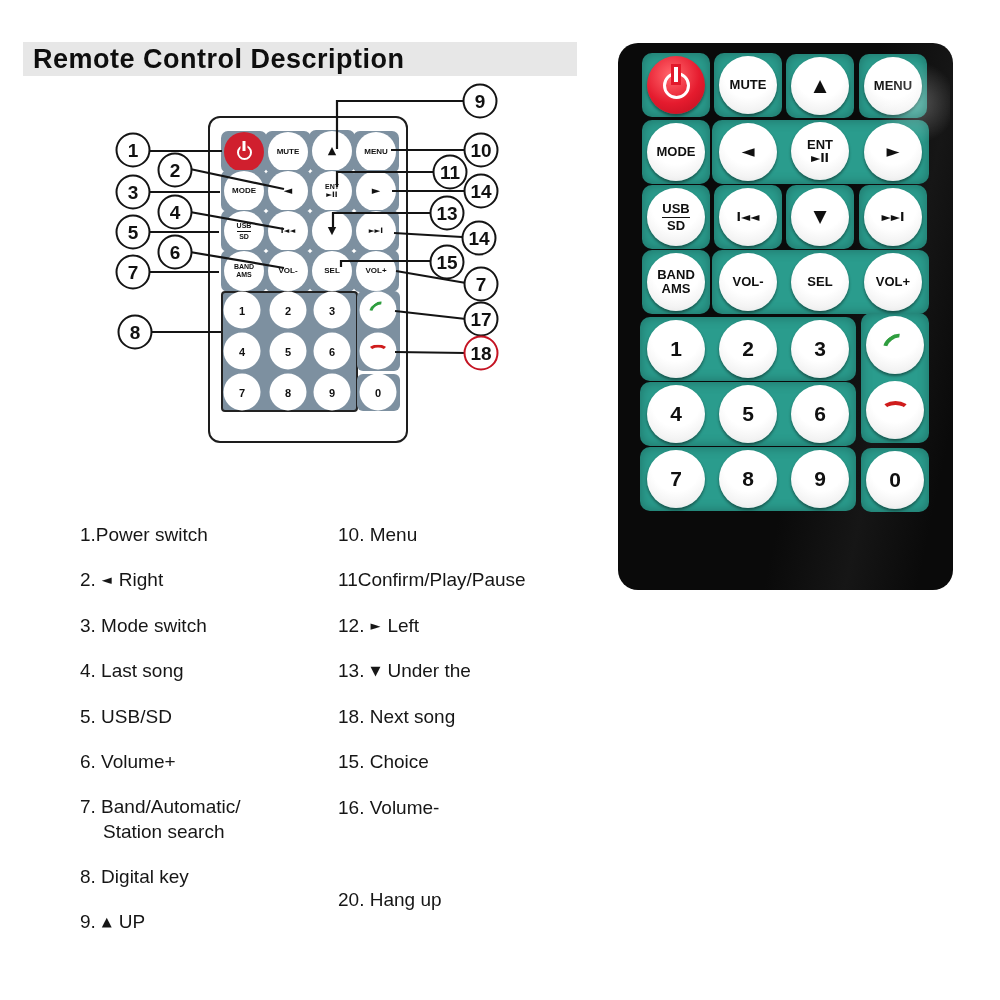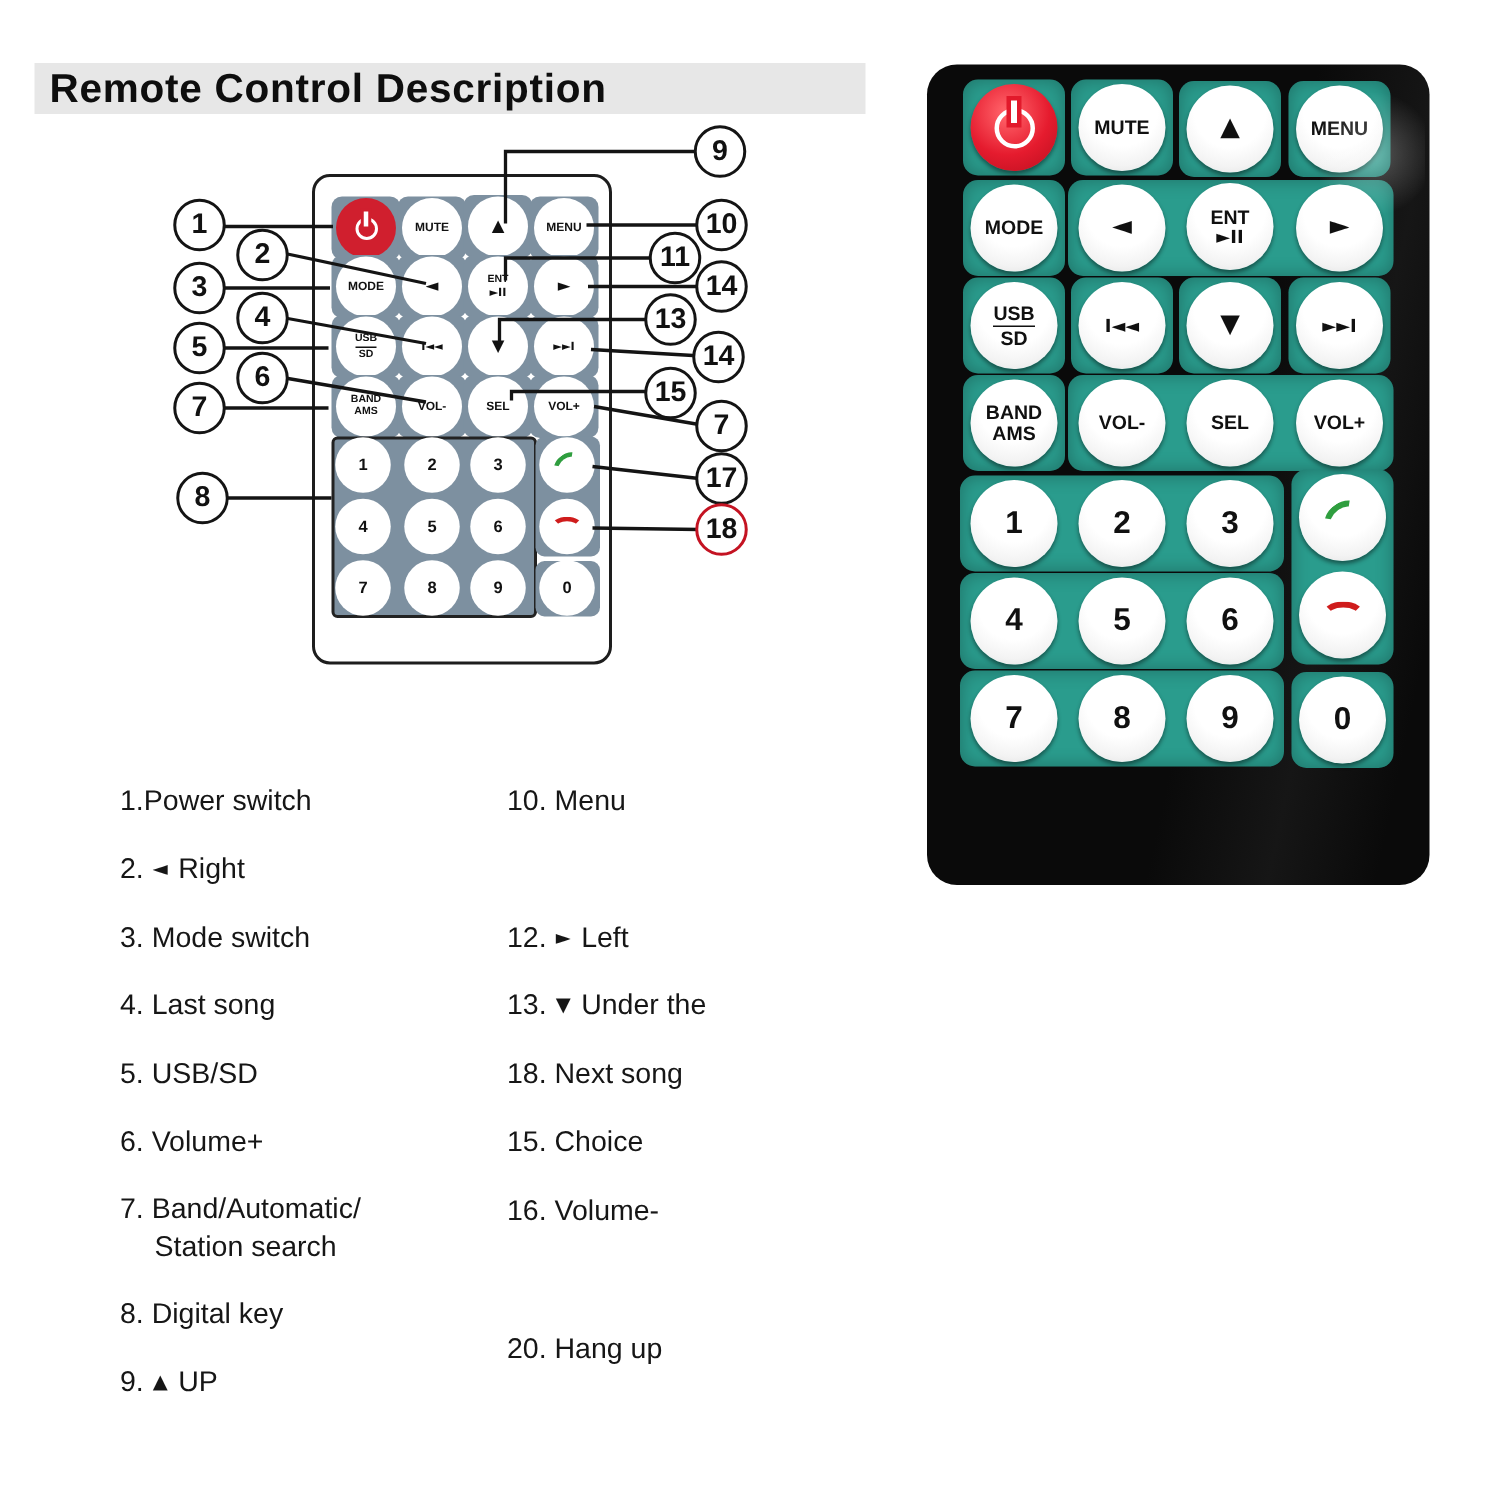--- a/index.html
+++ b/index.html
@@ -408,20 +408,21 @@
     <div class="litem" style="left:80px;top:615px"><span>3. Mode switch</span><span></span></div>
     <div class="litem" style="left:80px;top:660px"><span>4. Last song</span><span></span></div>
     <div class="litem" style="left:80px;top:706px"><span>5. USB/SD</span><span></span></div>
     <div class="litem" style="left:80px;top:751px"><span>6. Volume+</span><span></span></div>
     <div class="litem" style="left:80px;top:796px"><span>7. Band/Automatic/</span></div>
     <div class="litem" style="left:103px;top:821px"><span>Station search</span></div>
     <div class="litem" style="left:80px;top:866px"><span>8. Digital key</span><span></span></div>
     <div class="litem" style="left:80px;top:911px"><span>9.</span><span class="tri">▲</span><span>UP</span></div>
 
     <div class="litem" style="left:338px;top:524px"><span>10. Menu</span><span></span></div>
+    <div class="litem" style="left:338px;top:569px"><span>11Confirm/Play/Pause</span><span></span></div>
     <div class="litem" style="left:338px;top:615px"><span>12.</span><span class="tri">►</span><span>Left</span></div>
     <div class="litem" style="left:338px;top:660px"><span>13.</span><span class="tri">▼</span><span>Under the</span></div>
     <div class="litem" style="left:338px;top:706px"><span>18. Next song</span><span></span></div>
     <div class="litem" style="left:338px;top:751px"><span>15. Choice</span><span></span></div>
     <div class="litem" style="left:338px;top:797px"><span>16. Volume-</span><span></span></div>
     <div class="litem" style="left:338px;top:889px"><span>20. Hang up</span><span></span></div>
   </div>
 
 </div>
 

